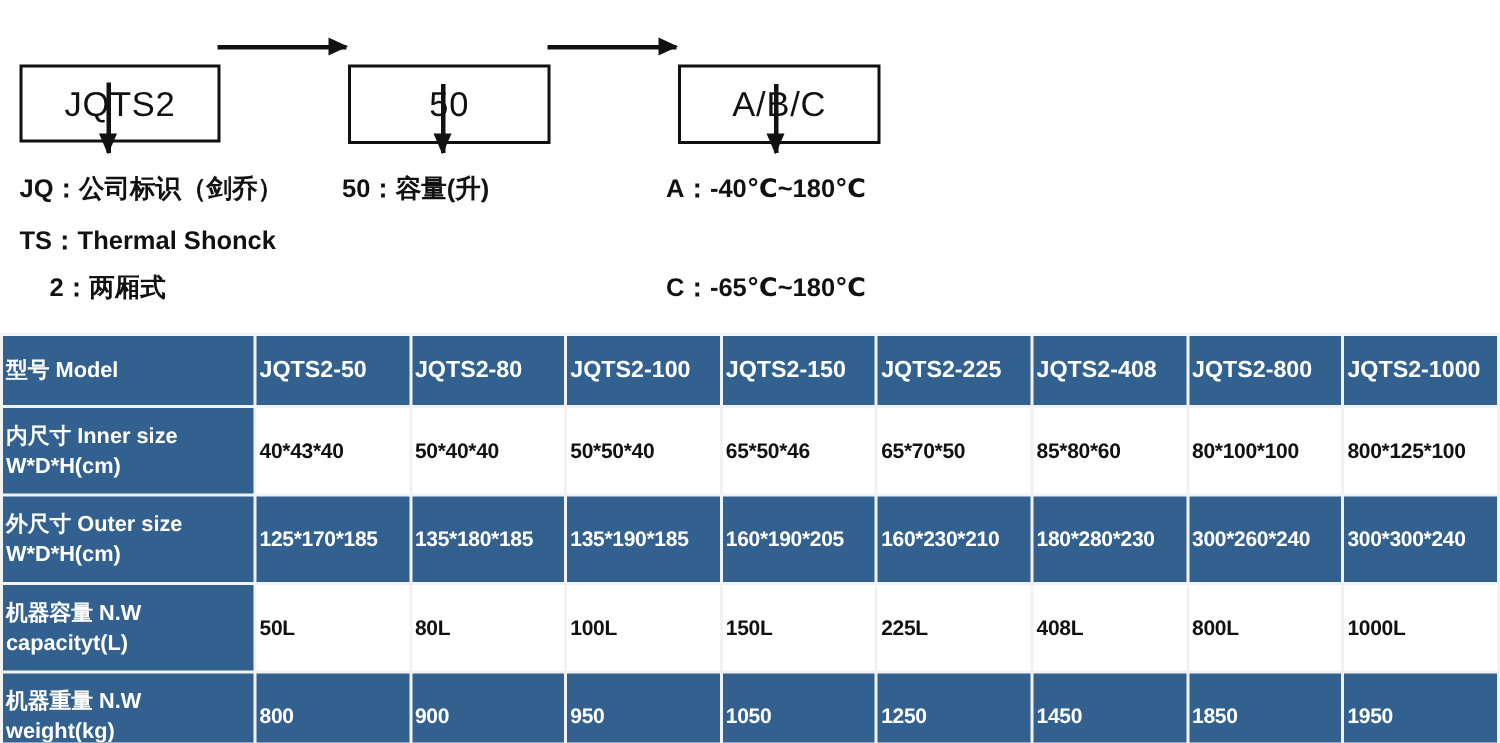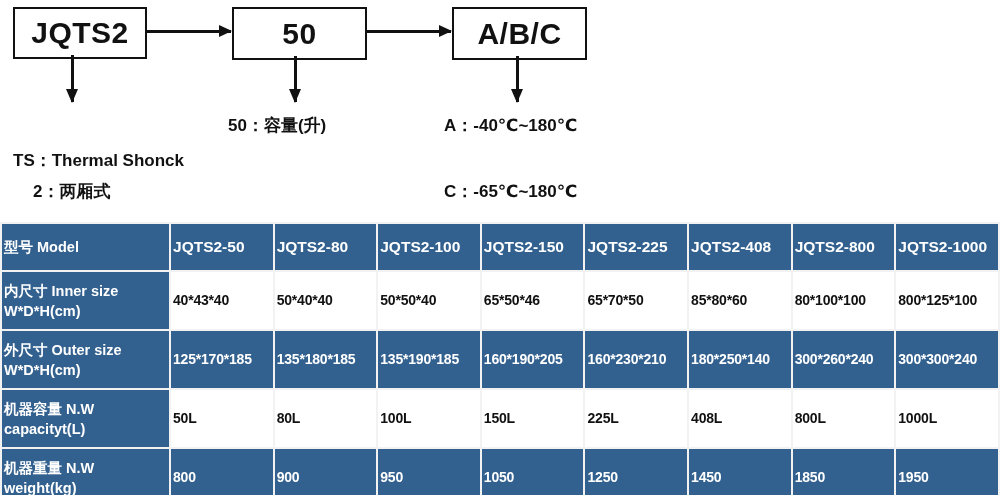--- a/index.html
+++ b/index.html
@@ -22,24 +22,25 @@
     width: 1000px;
     height: 214px;
   }
   .dbox {
     position: absolute;
     border: 2.5px solid #111111;
     background: #ffffff;
     display: flex;
     align-items: center;
     justify-content: center;
-    font-weight: 700;
-    font-size: 30px;
+    font-weight: 400;
+    font-size: 23px;
     letter-spacing: 0.5px;
     color: #111111;
+    margin-top: 36px;
   }
   #box-code   { left: 13px;  top: 7px; width: 130px; height: 48px; }
   #box-cap    { left: 232px; top: 7px; width: 131px; height: 49px; }
   #box-temp   { left: 452px; top: 7px; width: 131px; height: 49px; }
 
   
   .harrow {
     position: absolute;
     height: 2.5px;
     background: #111111;
@@ -145,20 +146,21 @@
   <div class="dbox" id="box-cap">50</div>
   <div class="dbox" id="box-temp">A/B/C</div>
 
   <div class="harrow" id="harrow-1"></div>
   <div class="harrow" id="harrow-2"></div>
 
   <div class="varrow" id="varrow-1"></div>
   <div class="varrow" id="varrow-2"></div>
   <div class="varrow" id="varrow-3"></div>
 
+  <div class="legend" id="leg-jq">JQ：公司标识（剑乔）</div>
   <div class="legend" id="leg-ts">TS：Thermal Shonck</div>
   <div class="legend" id="leg-2">2：两厢式</div>
   <div class="legend" id="leg-cap">50：容量(升)</div>
   <div class="legend" id="leg-a">A：-40℃~180℃</div>
   <div class="legend" id="leg-c">C：-65℃~180℃</div>
 </div>
 
 <table id="spec-table">
   <colgroup>
     <col class="col-label">
@@ -203,21 +205,21 @@
     <tr class="r-body">
       <td class="cell-blue lbl">
         <div>外尺寸 Outer size</div>
         <div>W*D*H(cm)</div>
       </td>
       <td class="cell-blue val">125*170*185</td>
       <td class="cell-blue val">135*180*185</td>
       <td class="cell-blue val">135*190*185</td>
       <td class="cell-blue val">160*190*205</td>
       <td class="cell-blue val">160*230*210</td>
-      <td class="cell-blue val">180*250*140</td>
+      <td class="cell-blue val">180*280*230</td>
       <td class="cell-blue val">300*260*240</td>
       <td class="cell-blue val">300*300*240</td>
     </tr>
 
     <tr class="r-body">
       <td class="cell-blue lbl">
         <div>机器容量 N.W</div>
         <div>capacityt(L)</div>
       </td>
       <td class="cell-white val">50L</td>

